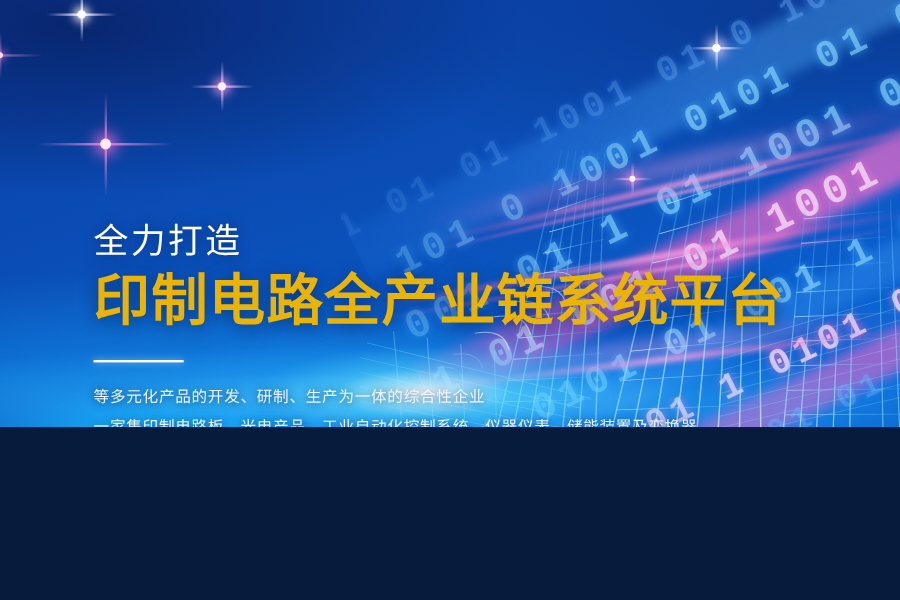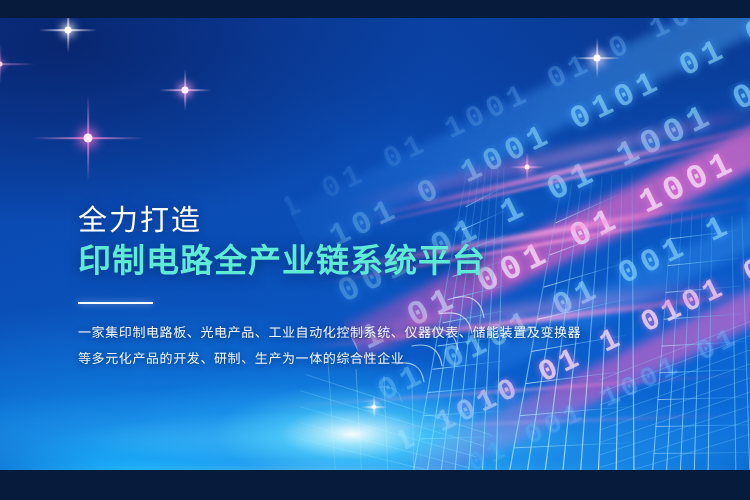--- a/index.html
+++ b/index.html
@@ -1,25 +1,24 @@
 <!DOCTYPE html>
 <html lang="zh-CN"><head>
 <meta charset="utf-8">
 <title>Banner</title>
 <style>
   html,body{margin:0;padding:0;background:#071b3d;}
   *{box-sizing:border-box;}
   #banner{
     position:relative;
-    width:750px;height:452px;
+    width:750px;height:356px;
     overflow:hidden;
     font-family:"Liberation Sans","DejaVu Sans",sans-serif;
     background:#0a4fb5;
     user-select:none;
-    margin-top:18px;
   }
   .layer{position:absolute;inset:0;pointer-events:none;}
 
   
   #sky-base{
     background:
       radial-gradient(120% 90% at 18% 104%, #12b6ff 0%, rgba(18,150,240,0.65) 16%, rgba(12,92,200,0.0) 46%),
       radial-gradient(90% 70% at 62% 112%, #2fd2ff 0%, rgba(30,160,245,0.5) 18%, rgba(12,92,200,0) 48%),
       linear-gradient(160deg, #0b3fa3 0%, #0a4ab2 28%, #0a53bd 52%, #0a5ccb 74%, #0c72dd 100%);
   }
@@ -108,21 +107,21 @@
   }
 
   
   #content{position:absolute;left:78px;top:186px;width:520px;z-index:6;}
   #eyebrow{
     font-size:29px;color:#ffffff;font-weight:400;letter-spacing:2px;
     line-height:1.15;margin:0 0 6px 0;
     text-shadow:0 1px 10px rgba(3,25,80,.55);
   }
   #headline{
-    font-size:33px;color:#5eead4;font-weight:700;letter-spacing:1px;
+    font-size:47px;color:#eab308;font-weight:700;letter-spacing:1px;
     line-height:1.12;margin:0;white-space:nowrap;
     text-shadow:0 2px 14px rgba(3,25,80,.6);
   }
   #divider{
     width:75px;height:2px;background:#ffffff;margin:22px 0 16px 0;
     box-shadow:0 0 6px rgba(255,255,255,.55);
   }
   .desc{
     font-size:13px;color:#eef6ff;line-height:1.95;letter-spacing:.6px;
     margin:0;white-space:nowrap;
@@ -345,18 +344,18 @@
       <i class="h" style="width:26px;background:linear-gradient(90deg,rgba(255,255,255,0),rgba(255,255,255,.8),rgba(255,255,255,0));"></i>
       <i class="v" style="height:22px;background:linear-gradient(180deg,rgba(255,255,255,0),rgba(255,255,255,.75),rgba(255,255,255,0));"></i>
       <i class="core" style="width:4px;height:4px;background:#ffffff;box-shadow:0 0 6px 2px rgba(255,255,255,.8);"></i>
     </div>
   </div>
 
   <div id="content">
     <p id="eyebrow">全力打造</p>
     <h1 id="headline">印制电路全产业链系统平台</h1>
     <div id="divider"></div>
+    <p class="desc">等多元化产品的开发、研制、生产为一体的综合性企业</p>
     <p class="desc">一家集印制电路板、光电产品、工业自动化控制系统、仪器仪表、储能装置及变换器</p>
-    <p class="desc">等多元化产品的开发、研制、生产为一体的综合性企业</p>
   </div>
 
 
 </div>
 
 </body></html>

